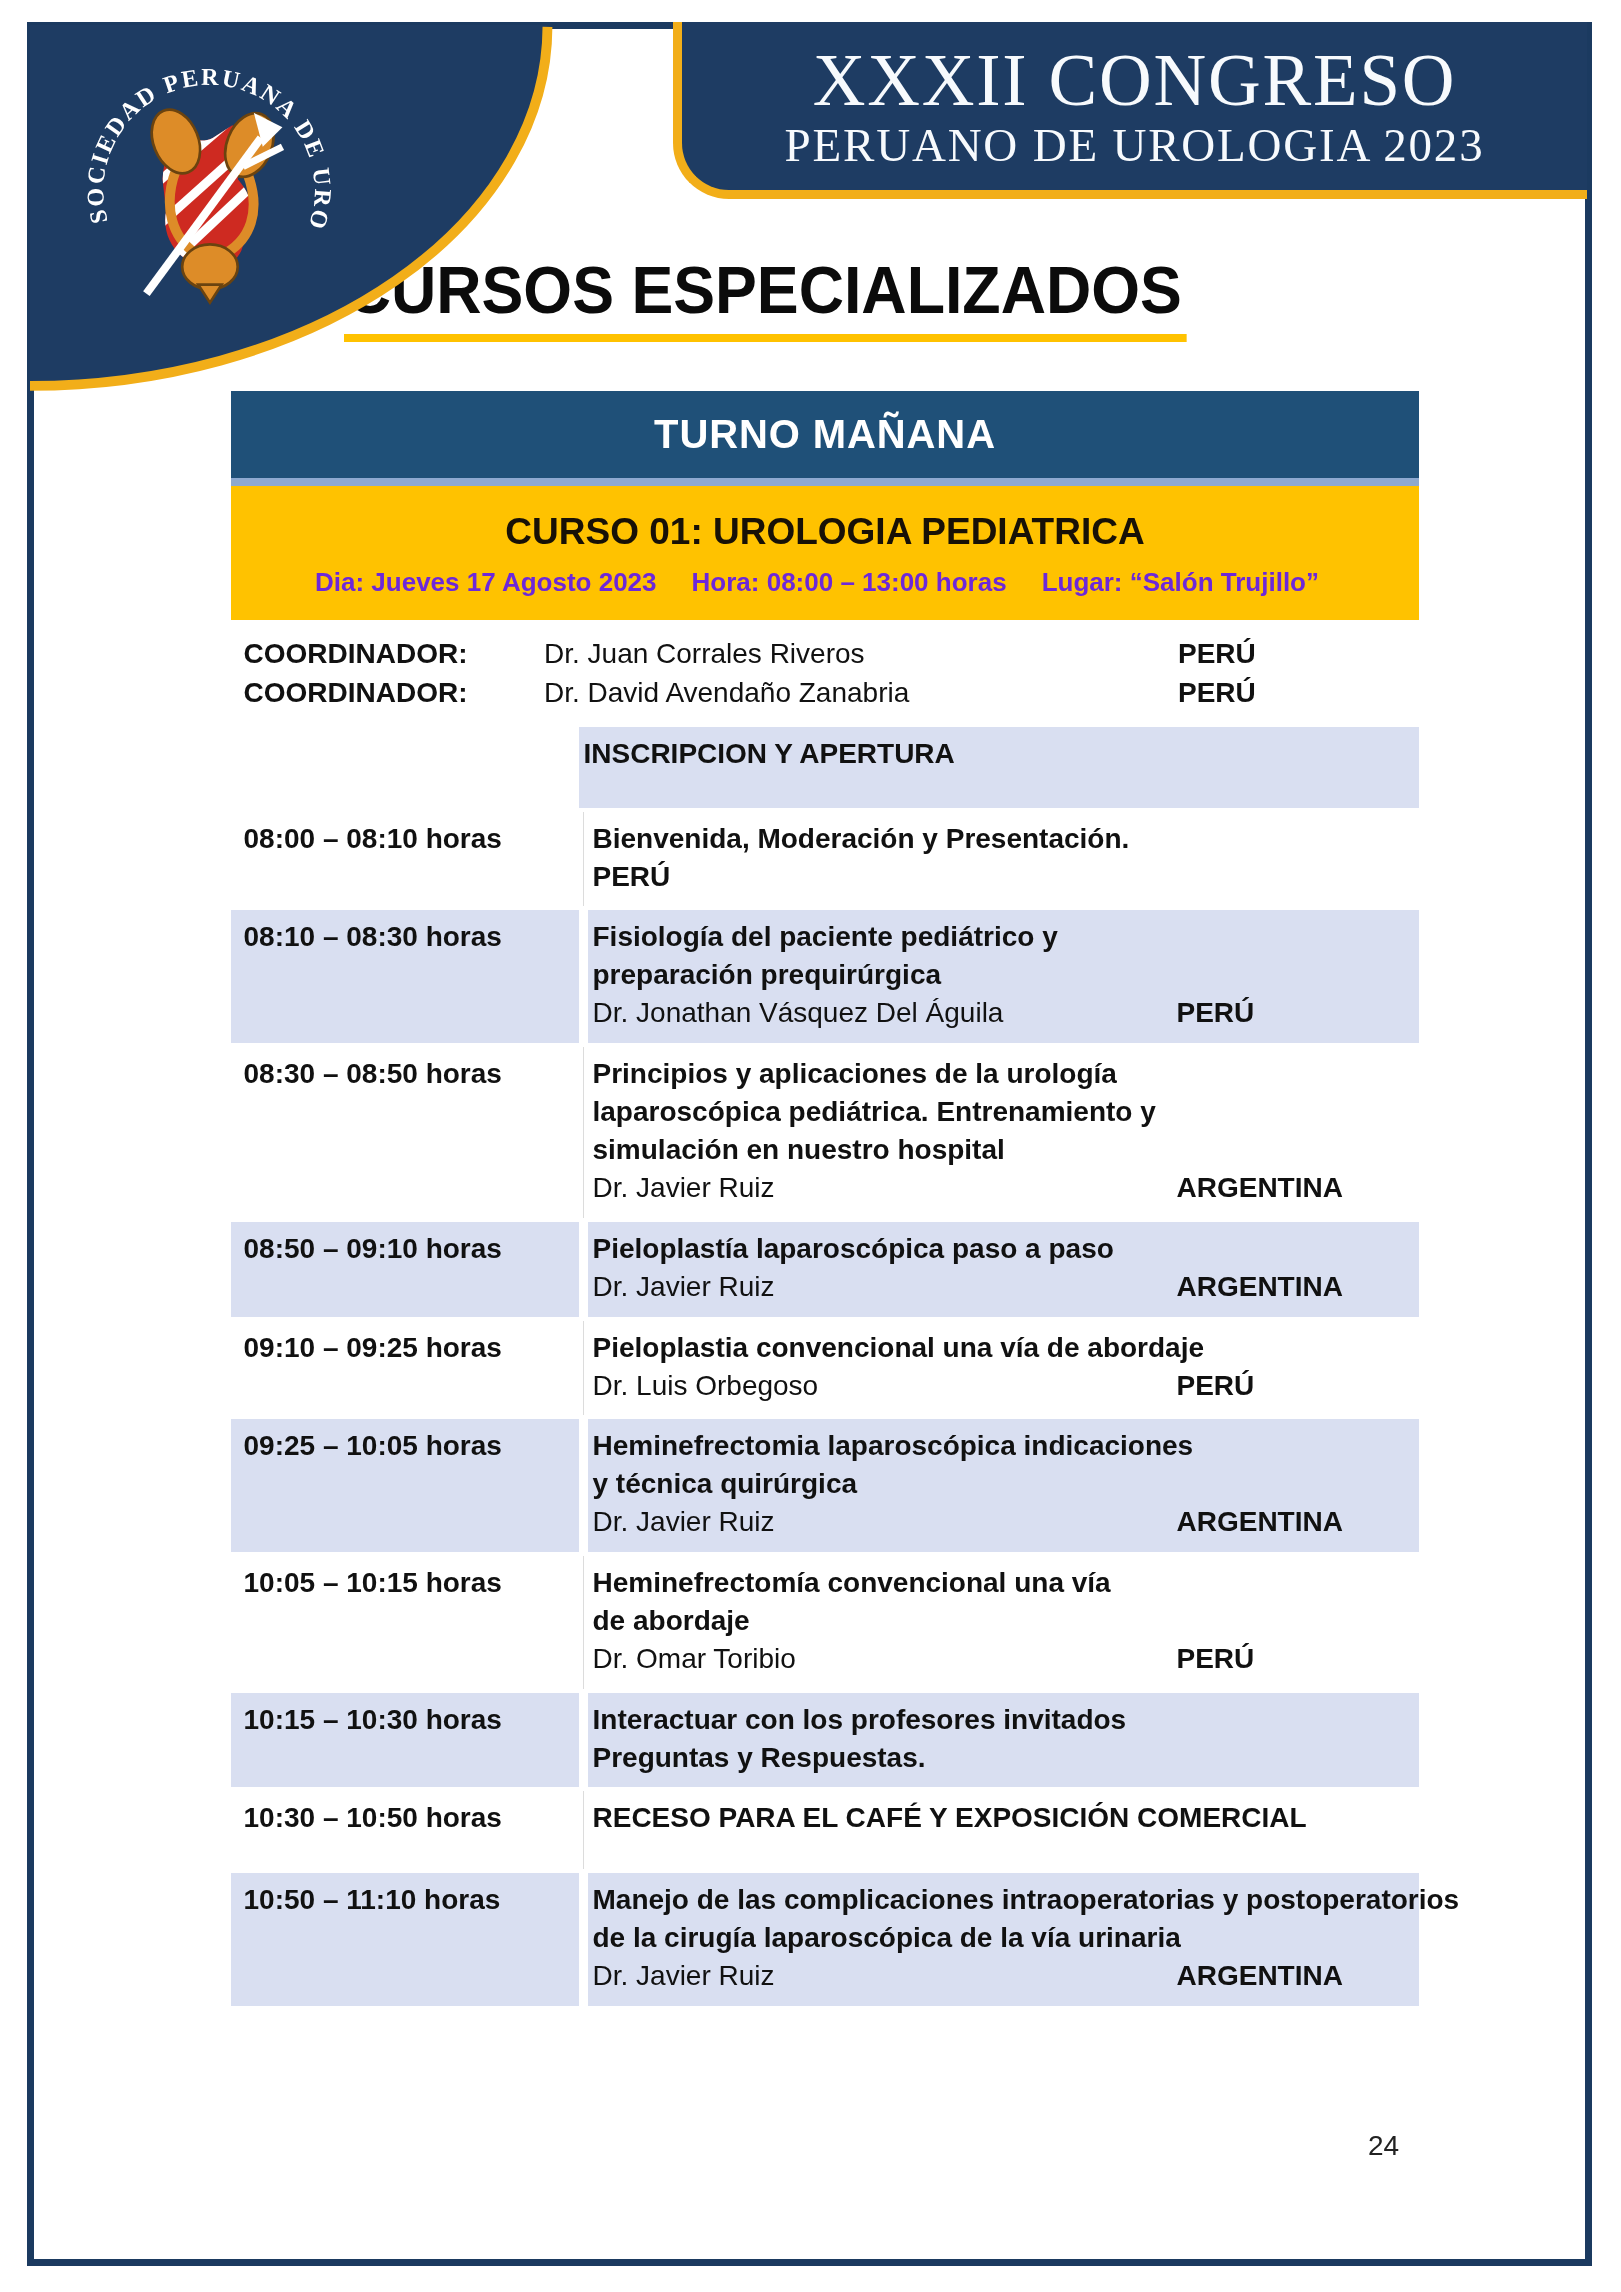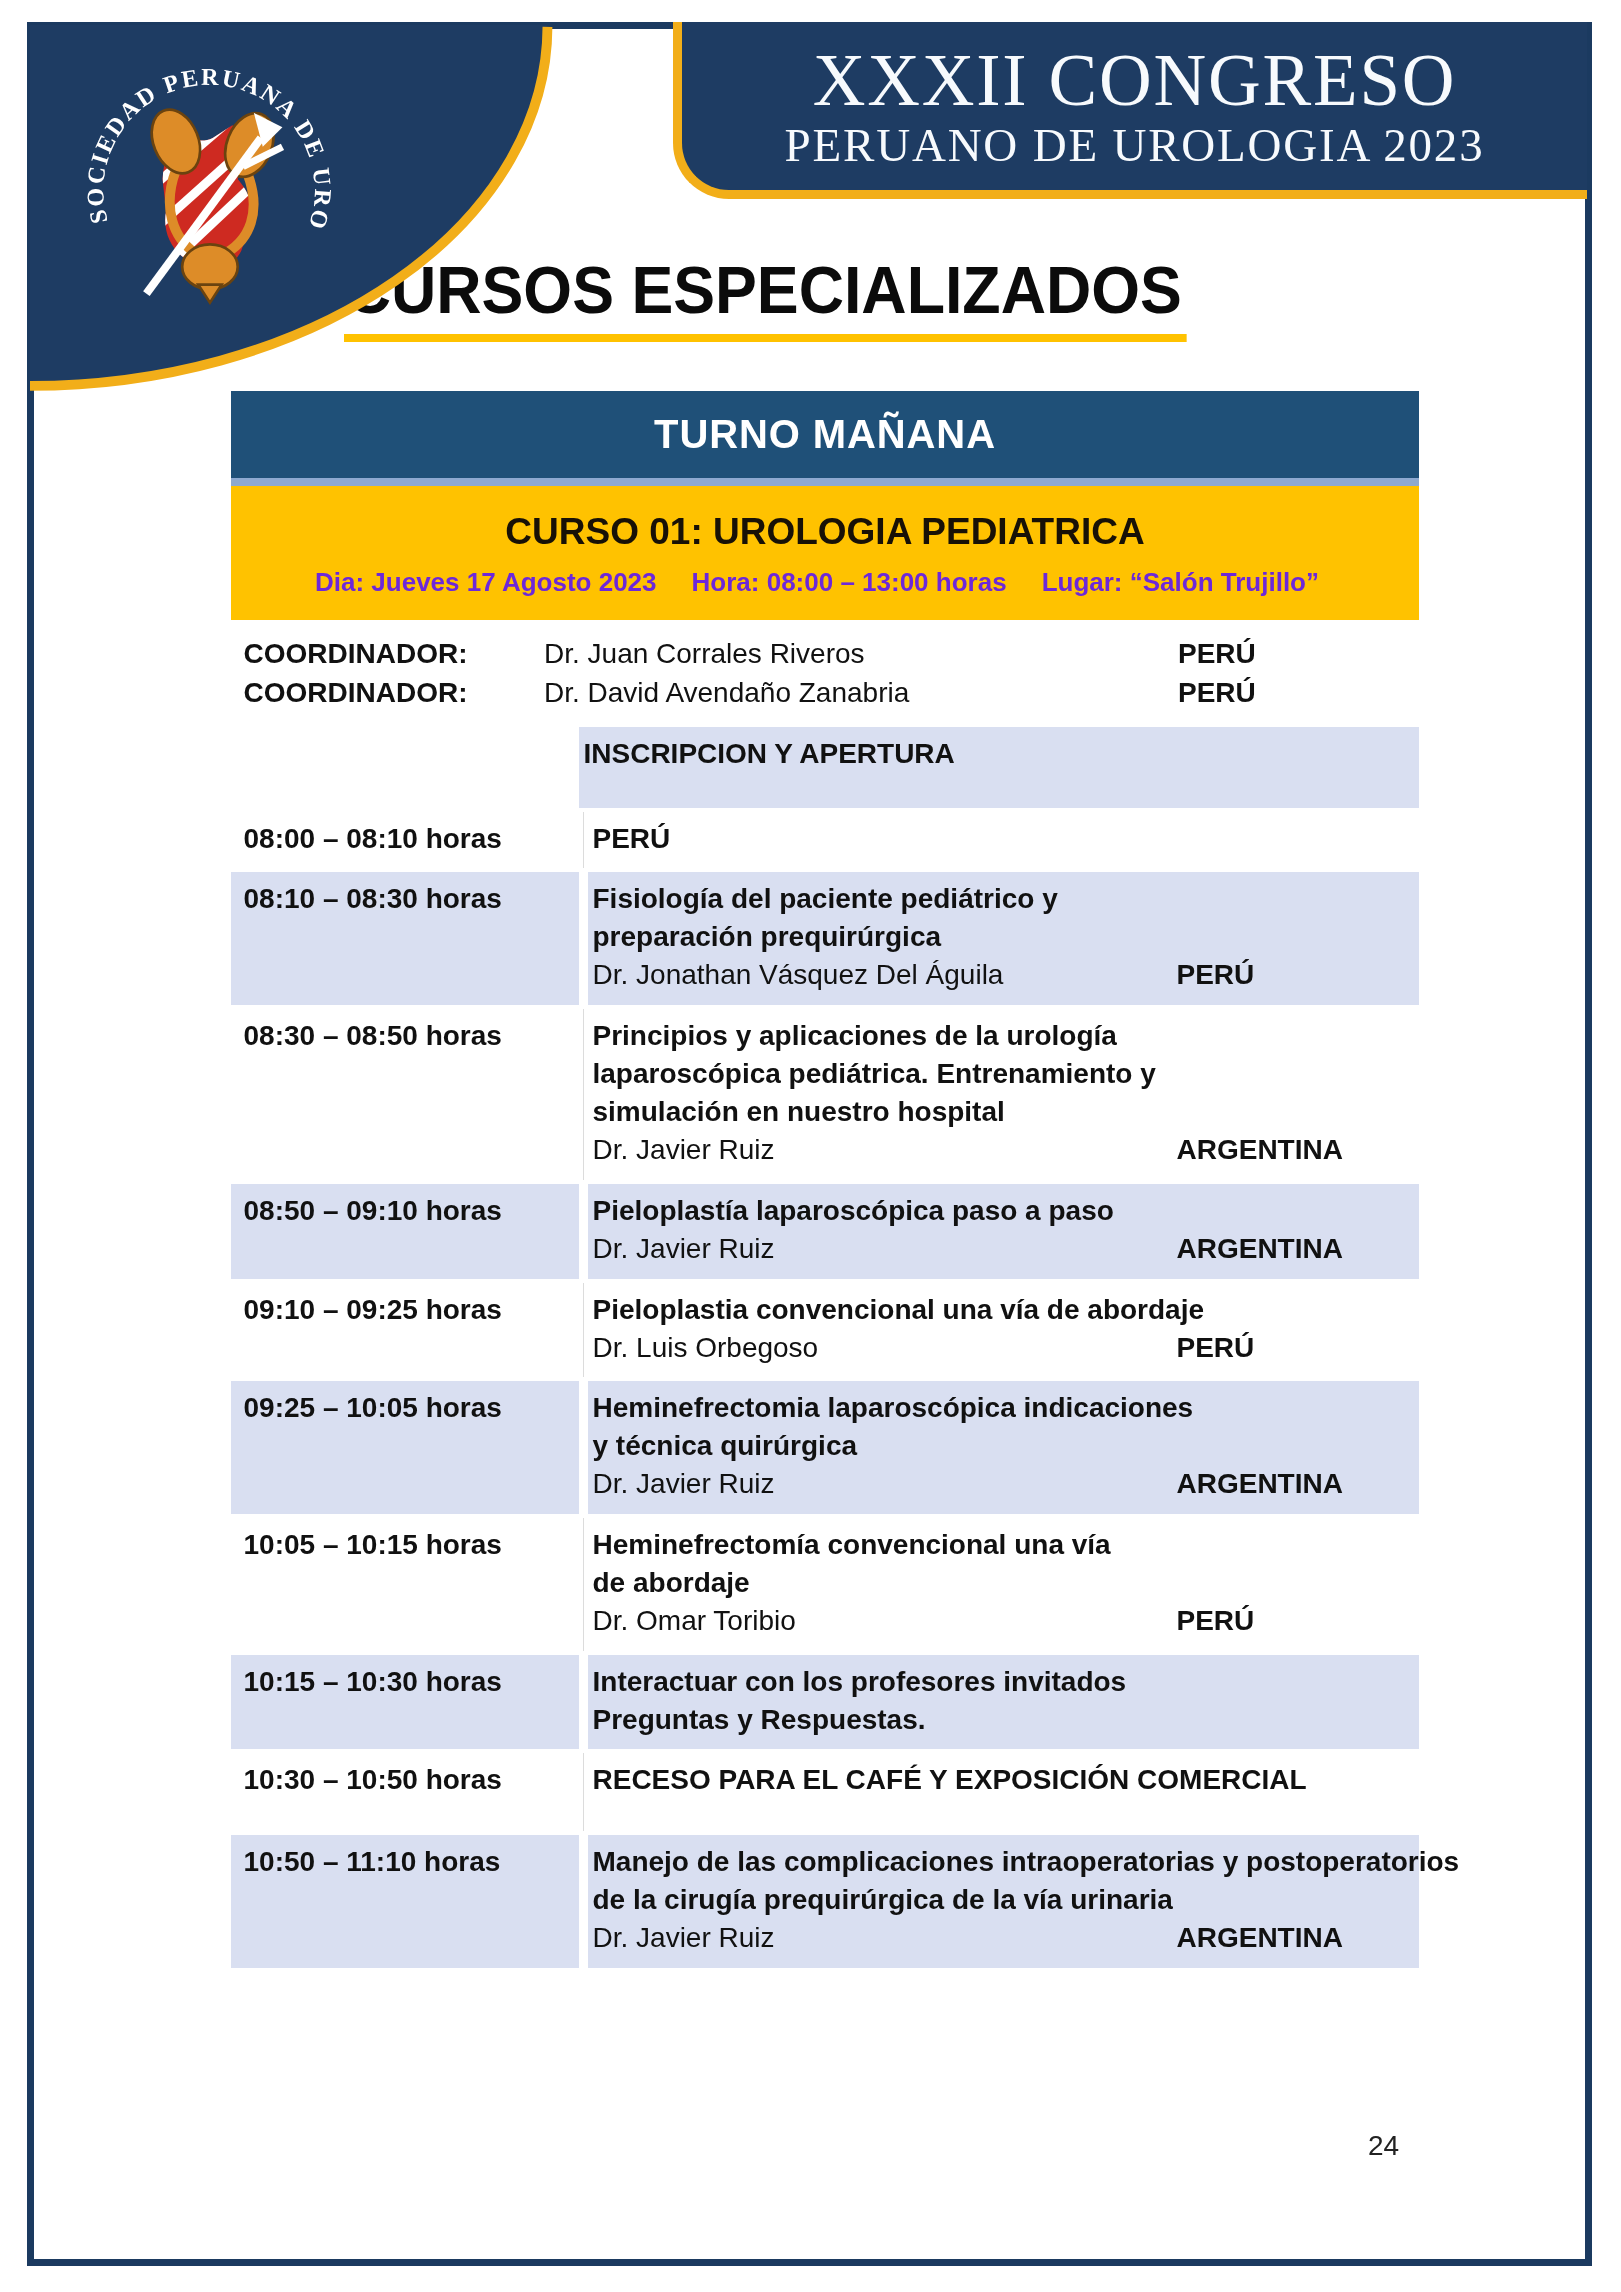--- a/index.html
+++ b/index.html
@@ -147,20 +147,21 @@
       <div class="gutter"></div>
       <div class="cell">
         <div class="t">INSCRIPCION Y APERTURA</div>
       </div>
     </div>
 
     <div class="row">
       <div class="time">08:00 – 08:10 horas</div>
       <div class="gutter"></div>
       <div class="cell">
+        <div class="t">Bienvenida, Moderación y Presentación.</div>
         <div class="speaker-row">
           <span class="country">PERÚ</span>
         </div>
       </div>
     </div>
 
     <div class="row shade">
       <div class="time">08:10 – 08:30 horas</div>
       <div class="gutter"></div>
       <div class="cell">
@@ -252,21 +253,21 @@
       <div class="cell">
         <div class="t">RECESO PARA EL CAFÉ Y EXPOSICIÓN COMERCIAL</div>
       </div>
     </div>
 
     <div class="row shade">
       <div class="time">10:50 – 11:10  horas</div>
       <div class="gutter"></div>
       <div class="cell">
         <div class="t">Manejo de las complicaciones intraoperatorias y postoperatorios</div>
-        <div class="t">de la cirugía prequirúrgica de la vía urinaria</div>
+        <div class="t">de la cirugía laparoscópica de la vía urinaria</div>
         <div class="speaker-row">
           <span class="speaker">Dr. Javier Ruiz</span>
           <span class="country">ARGENTINA</span>
         </div>
       </div>
     </div>
 
   </div>
 </div>
 

